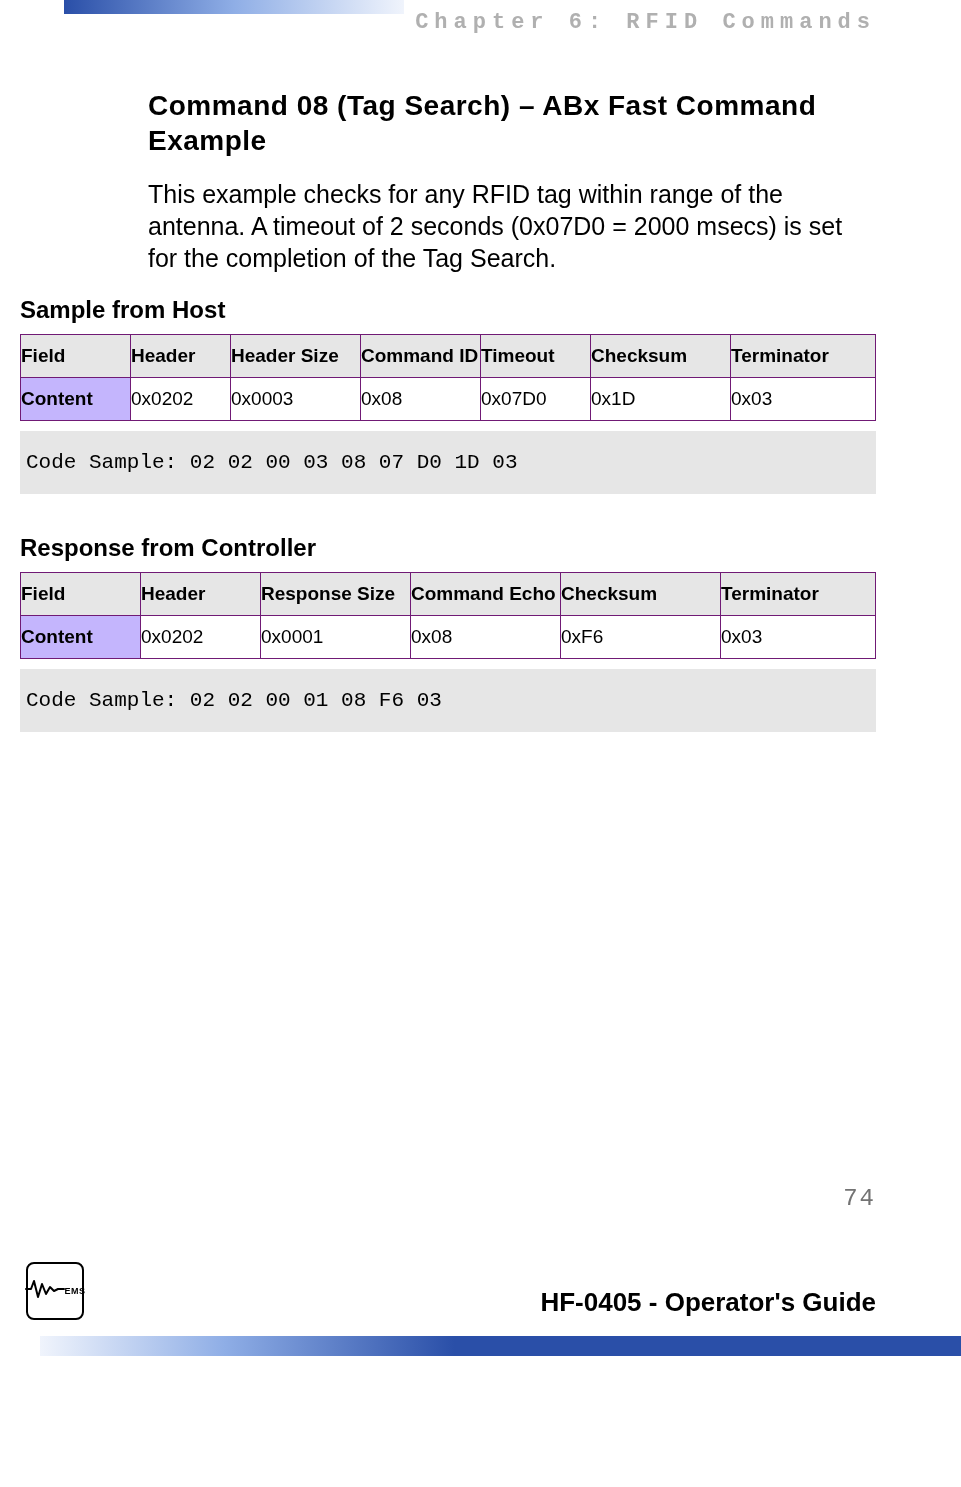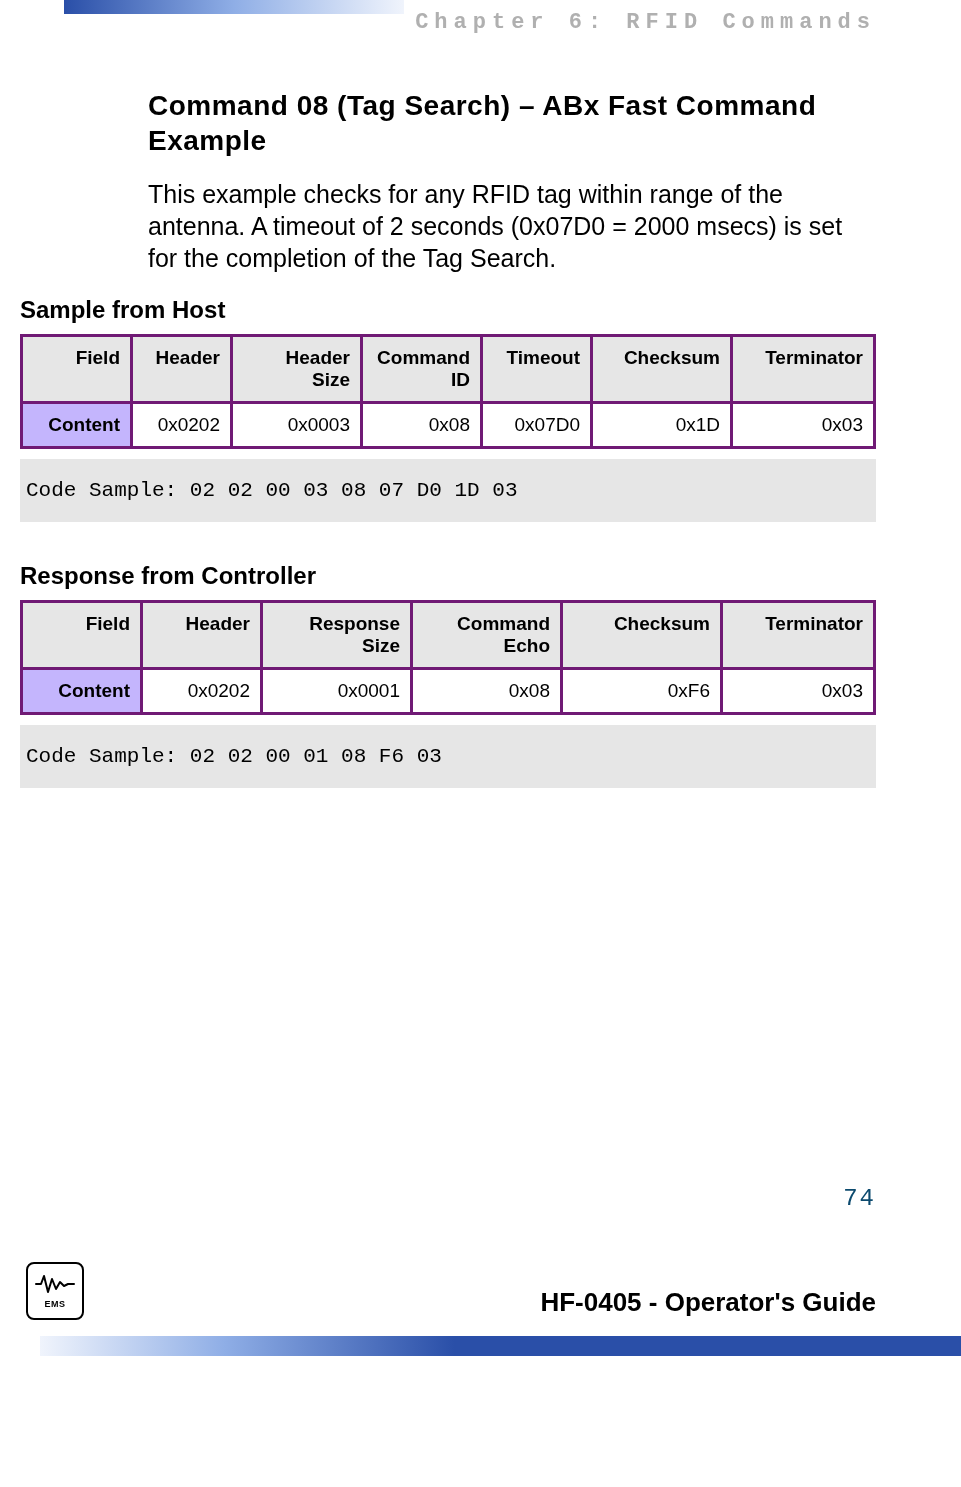--- a/index.html
+++ b/index.html
@@ -12,33 +12,33 @@
 
     .content { position: absolute; top: 88px; left: 20px; right: 85px; }
 
     .section-title { font-family: Verdana, Arial, sans-serif; font-size: 28px; font-weight: 900; margin-left: 128px; margin-bottom: 20px; line-height: 1.25; letter-spacing: 0.5px; }
 
     .intro-text { font-family: Arial, sans-serif; font-size: 25px; margin-left: 128px; margin-bottom: 22px; line-height: 1.28; }
 
     .subhead { font-family: Arial, sans-serif; font-size: 24px; font-weight: bold; margin-bottom: 10px; }
 
     table.grid { width: 100%; border-collapse: collapse; font-family: Arial, sans-serif; font-size: 19px; }
-    table.grid th, table.grid td { border: 3px solid #701a75; padding: 10px 10px; text-align: right; vertical-align: top; }
+    table.grid th, table.grid td { border: 1px solid #701a75; padding: 10px 0; text-align: left; vertical-align: top; }
     table.grid th { background: #e6e6e6; font-weight: bold; }
     table.grid td.rowhead { background: #c4b5fd; font-weight: bold; }
 
     .code-sample { font-family: "Courier New", monospace; font-size: 21px; background: #e6e6e6; padding: 20px 6px; margin-top: 10px; }
 
     .spacer { height: 40px; }
 
     
-    .page-number { position: absolute; right: 85px; bottom: 162px; color: #0c4a6e; font-family: "Courier New", monospace; font-size: 24px; letter-spacing: 2px; }
+    .page-number { position: absolute; right: 85px; bottom: 162px; color: #737373; font-family: "Courier New", monospace; font-size: 24px; letter-spacing: 2px; }
     .footer { position: absolute; left: 26px; right: 0; bottom: 0; height: 140px; }
     .footer-logo { position: absolute; left: 0; bottom: 54px; display: flex; align-items: center; }
-    .logo-badge { width: 58px; height: 58px; border: 2px solid #000; border-radius: 8px; display: flex; flex-direction: column; align-items: center; justify-content: center; margin-right: 8px; margin-top: 36px; }
+    .logo-badge { width: 58px; height: 58px; border: 2px solid #000; border-radius: 8px; display: flex; flex-direction: row; align-items: center; justify-content: center; margin-right: 8px; margin-top: 36px; }
     .logo-wave { font-size: 24px; line-height: 1; }
     .logo-ems { font-size: 9px; font-weight: bold; letter-spacing: 0.5px; }
     .logo-text .company { font-family: Georgia, serif; font-weight: 900; font-style: italic; font-size: 25px; letter-spacing: 0.5px; }
     .logo-text .tagline { font-family: Arial, sans-serif; font-size: 11px; font-weight: bold; color: #2a4fa8; letter-spacing: 0.5px; }
     .footer-guide { position: absolute; right: 85px; bottom: 56px; font-family: Verdana, Arial, sans-serif; font-size: 26px; font-weight: 900; }
     .footer-bar { position: absolute; left: 14px; bottom: 18px; right: 0; height: 20px; background: linear-gradient(to left, #2a4fa8 0%, #2a4fa8 55%, #8faee6 80%, #f0f4fc 100%); }
   </style>
 </head>
 <body>
 

